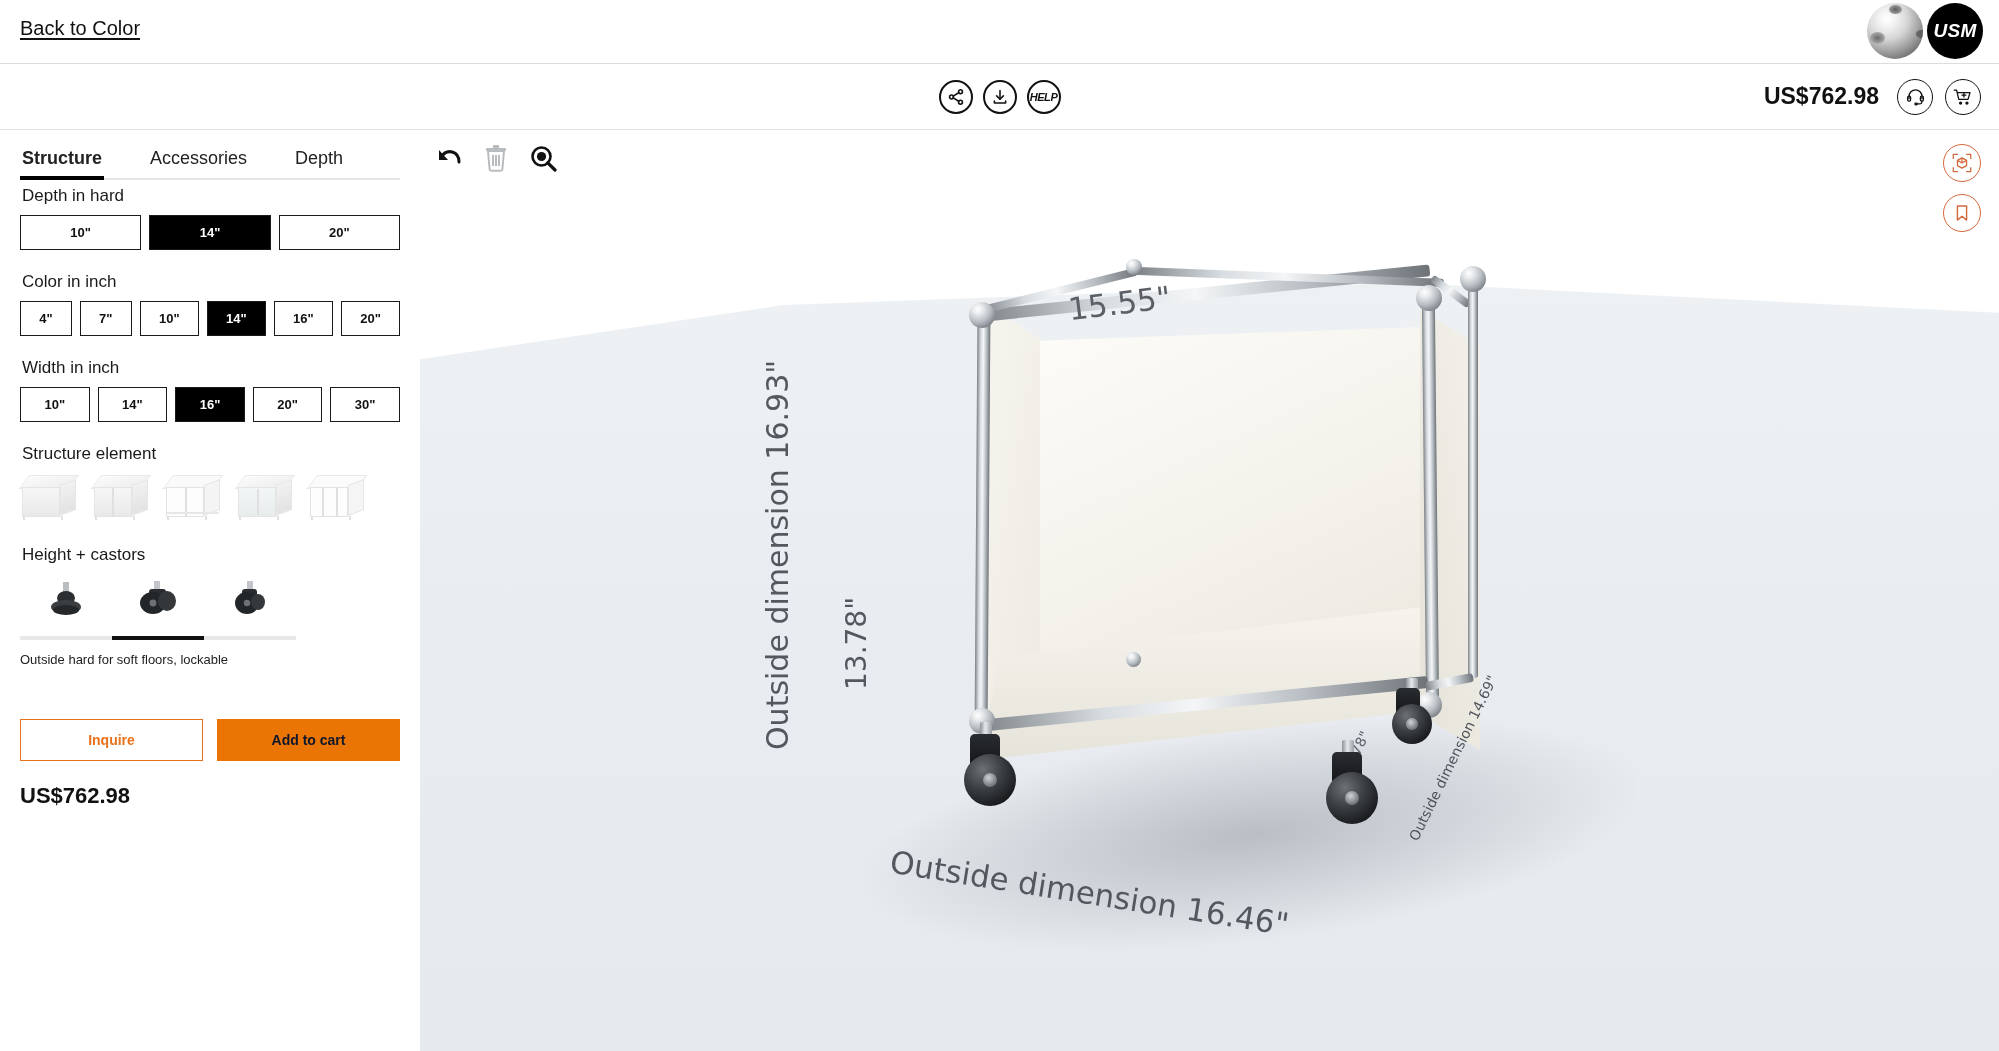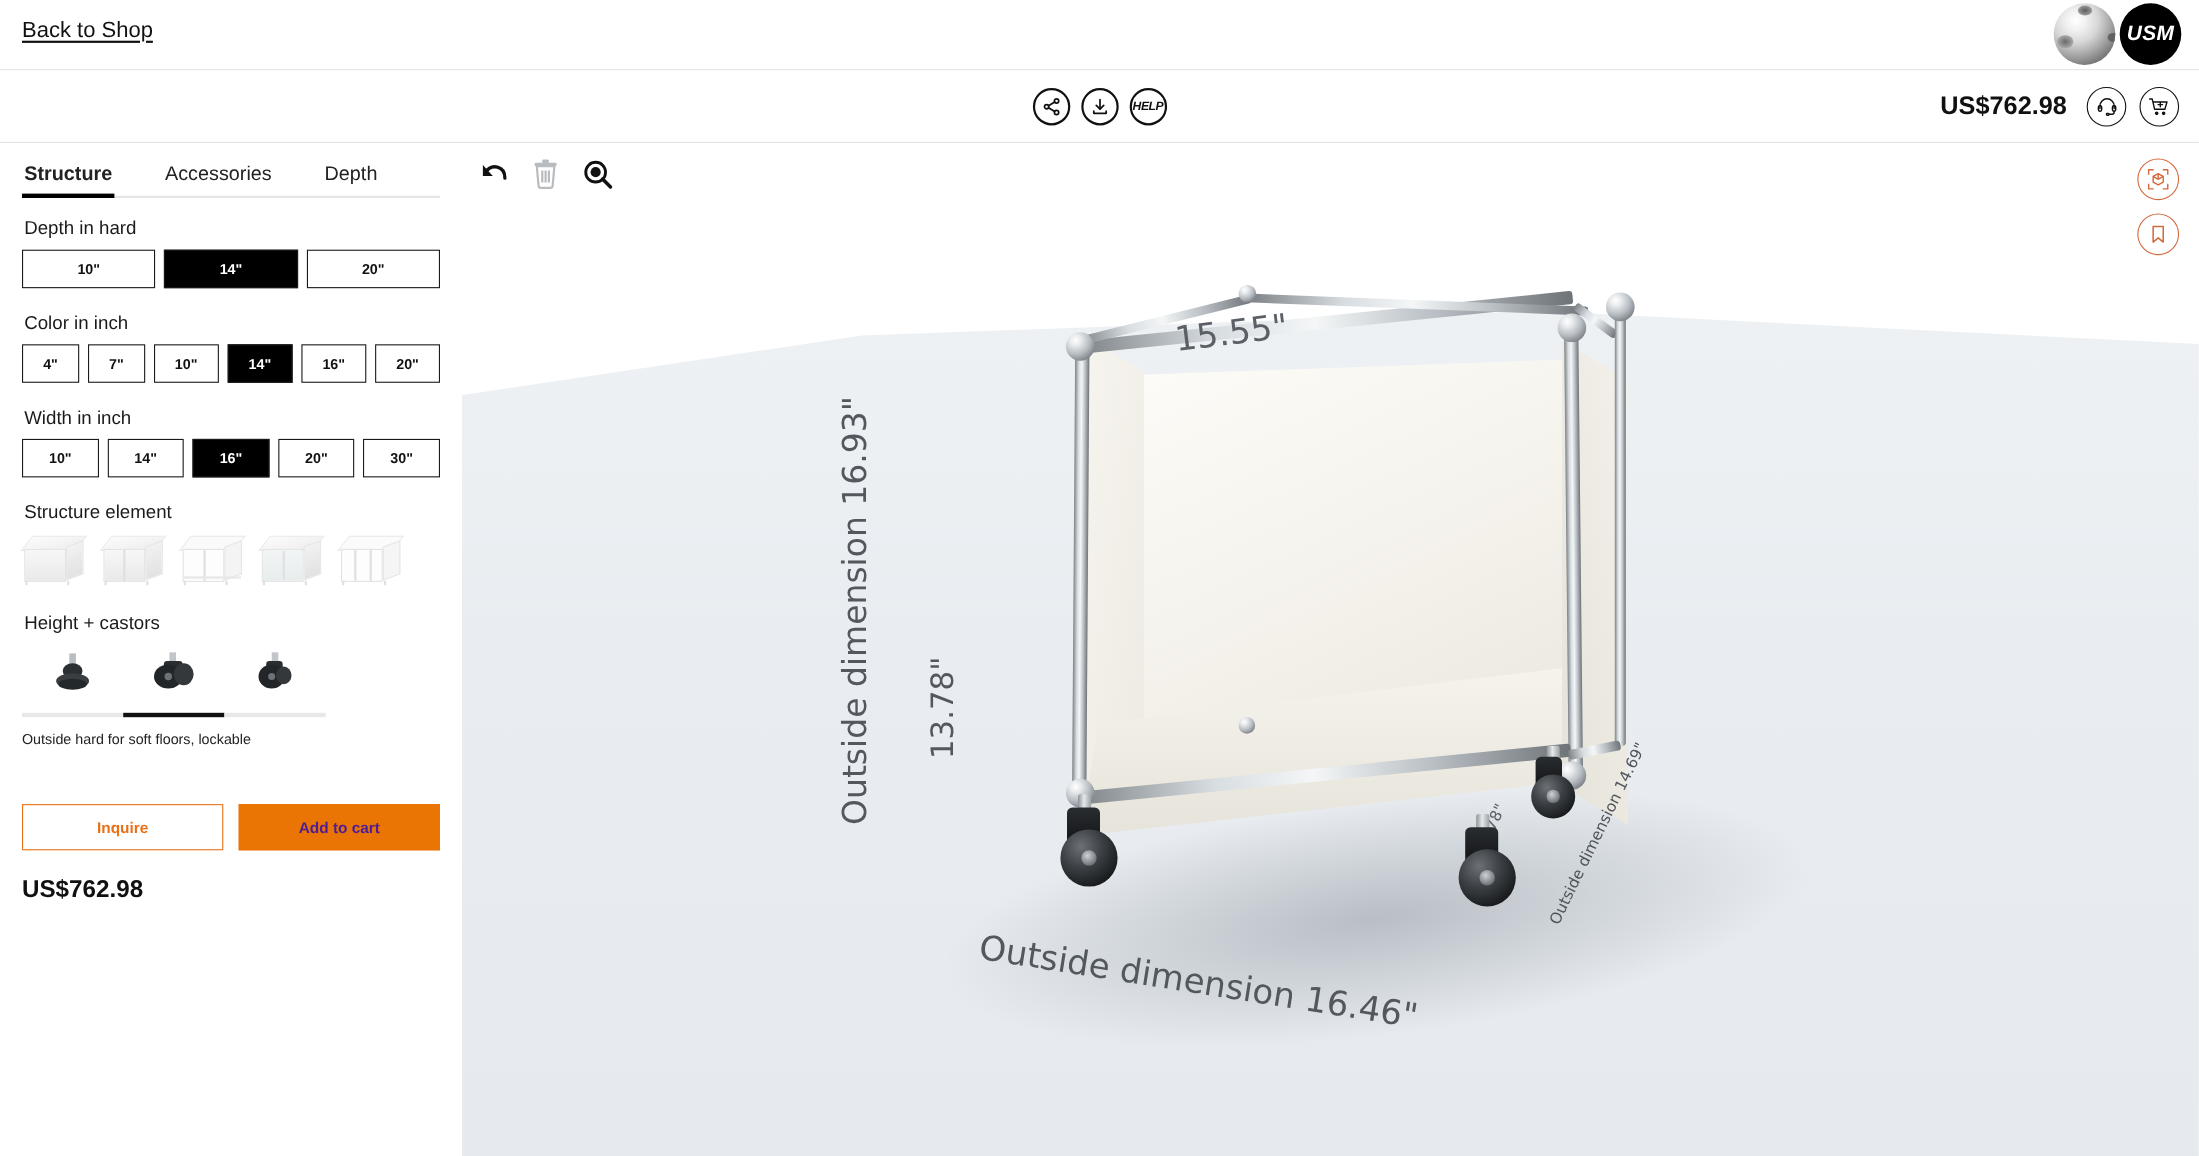--- a/index.html
+++ b/index.html
@@ -115,21 +115,21 @@
     padding: 14px 20px 0 20px;
     background: #ffffff;
     position: relative;
     flex: 0 0 420px;
   }
   #tabs {
     display: flex;
     gap: 0;
     border-bottom: 2px solid #e6e6e6;
     position: relative;
-    margin-bottom: 18px;
+    margin-bottom: 6px;
   }
   .tab {
     font-size: 18px;
     padding: 4px 2px 9px 2px;
     margin-right: 44px;
     color: #222222;
     cursor: pointer;
     position: relative;
   }
   .tab.active { font-weight: bold; }
@@ -234,21 +234,21 @@
   }
   .btn {
     font-size: 14px;
     font-weight: bold;
     padding: 12px 17px;
     text-align: center;
     cursor: pointer;
     border: 1px solid #e8711a;
   }
   #inquire-btn { width: 186px; background: #ffffff; color: #e8711a; }
-  #addcart-btn { width: 186px; background: #ea7404; color: #4c1d95; border-color:#ea7404; }
+  #addcart-btn { width: 186px; background: #ea7404; color: #0f172a; border-color:#ea7404; }
   #sidebar-price {
     margin-top: 22px;
     font-size: 22px;
     font-weight: bold;
     color: #111111;
   }
 
   
   #canvas {
     flex: 1 1 auto;
@@ -380,21 +380,21 @@
     position: absolute;
     width: 12px; height: 16px;
     background: linear-gradient(90deg,#8d9297,#e6e9eb 45%,#9aa0a4);
     border-radius: 2px;
   }
 </style>
 </head>
 <body>
 
 <div id="top-bar">
-  <a id="back-to-shop">Back to Shop</a>
+  <a id="back-to-shop">Back to Color</a>
   <div id="brand-cluster">
     <div class="chrome-ball"></div>
     <div class="usm-badge">USM</div>
   </div>
 </div>
 
 <div id="action-bar">
   <div id="center-tools">
     <div class="circle-btn">
       <svg width="18" height="18" viewBox="0 0 24 24" fill="none" stroke="#111" stroke-width="2.1" stroke-linecap="round">

